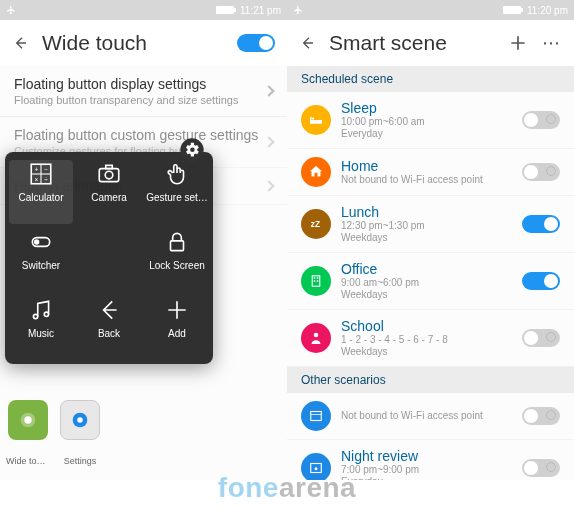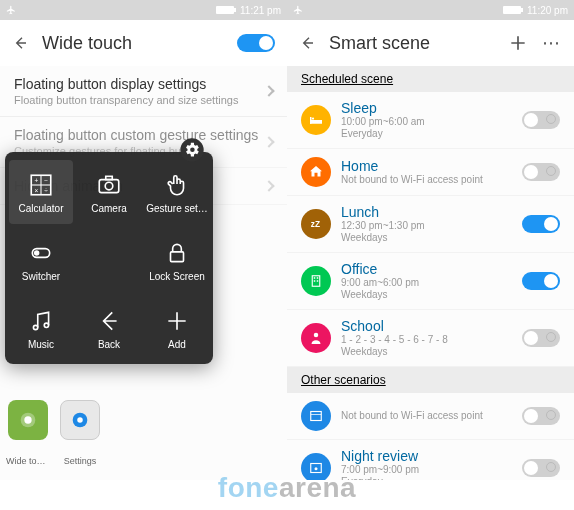--- a/index.html
+++ b/index.html
@@ -10,55 +10,55 @@
 
 .status { height: 20px; background: #d7d7d7; display: flex; align-items: center; justify-content: space-between; padding: 0 6px; font-size: 10px; color: #fff; }
 .status .l, .status .r { display: flex; align-items: center; gap: 6px; }
 .airplane { width: 10px; height: 10px; }
 .batt { width: 18px; height: 8px; background: #fff; border-radius: 1px; position: relative; }
 .batt::after { content:""; position:absolute; right:-2px; top:2px; width:2px; height:4px; background:#fff; }
 
 
 .hdr { height: 46px; display: flex; align-items: center; padding: 0 12px; gap: 14px; background: #fff; }
 .hdr .back-arr { width: 16px; height: 16px; }
-.hdr .title { font-size: 18px; font-weight: 500; color: #333; flex: 1; }
+.hdr .title { font-size: 21px; font-weight: 500; color: #333; flex: 1; }
 .hdr .plus { width: 20px; height: 20px; }
 .hdr .more { font-size: 18px; color: #555; letter-spacing: 2px; }
 
 
 .tog { width: 38px; height: 18px; border-radius: 10px; position: relative; }
 .tog.on { background: #1e95f3; }
 .tog.off { background: #d0d0d0; }
 .tog .knob { position: absolute; width: 14px; height: 14px; border-radius: 50%; background: #fff; top: 2px; }
 .tog.on .knob { right: 2px; }
 .tog.off .knob { left: 2px; }
 .tog.off .ring { position: absolute; width: 10px; height: 10px; border: 1px solid #bbb; border-radius: 50%; top: 3px; right: 4px; }
 
 
 .row { padding: 10px 14px; border-bottom: 1px solid #eee; display: flex; align-items: center; }
 .row .txts { flex: 1; }
 .row .t1 { font-size: 14px; color: #333; }
 .row .t2 { font-size: 11px; color: #999; margin-top: 2px; }
 .chev { width: 8px; height: 8px; border-right: 2px solid #bbb; border-bottom: 2px solid #bbb; transform: rotate(-45deg); }
 
 
-.sect { background: #ececec; color: #000000; font-size: 12px; padding: 6px 14px; text-decoration: underline; }
+.sect { background: #ececec; color: #0c4a6e; font-size: 12px; padding: 6px 14px; }
 
 
 .srow { display: flex; align-items: center; padding: 8px 14px; gap: 10px; border-bottom: 1px solid #f2f2f2; }
 .circ { width: 30px; height: 30px; border-radius: 50%; display: flex; align-items: center; justify-content: center; flex-shrink: 0; }
 .srow .meta { flex: 1; min-width: 0; }
 .srow .name { font-size: 14px; color: #0369a1; }
 .srow .sub { font-size: 10px; color: #999; line-height: 1.2; }
 
 
 .panel { position: absolute; left: 5px; top: 152px; width: 208px; background: rgba(40,40,40,0.96); border-radius: 8px; padding: 8px 4px 4px; box-shadow: 0 4px 20px rgba(0,0,0,0.4); }
 .gear-top { position: absolute; left: 178px; top: 136px; width: 28px; height: 28px; z-index: 3; }
 .grid3 { display: grid; grid-template-columns: repeat(3, 1fr); gap: 4px; }
-.cell { display: flex; flex-direction: column; align-items: center; justify-content: center; height: 64px; color: #fff; font-size: 10px; gap: 4px; }
+.cell { display: flex; flex-direction: column; align-items: center; height: 64px; color: #fff; font-size: 10px; gap: 4px; }
 .cell .ic { width: 28px; height: 28px; display: flex; align-items: center; justify-content: center; }
 .cell.sel { background: rgba(255,255,255,0.1); border-radius: 4px; }
 
 
 .apps { position: absolute; left: 6px; top: 400px; display: flex; gap: 8px; }
 .app { width: 44px; display: flex; flex-direction: column; align-items: center; gap: 16px; }
 .app .ico { width: 40px; height: 40px; border-radius: 8px; display:flex; align-items:center; justify-content:center; }
 .app .lab { font-size: 9px; color: #666; white-space: nowrap; overflow: hidden; text-overflow: ellipsis; max-width: 44px; }
 
 

